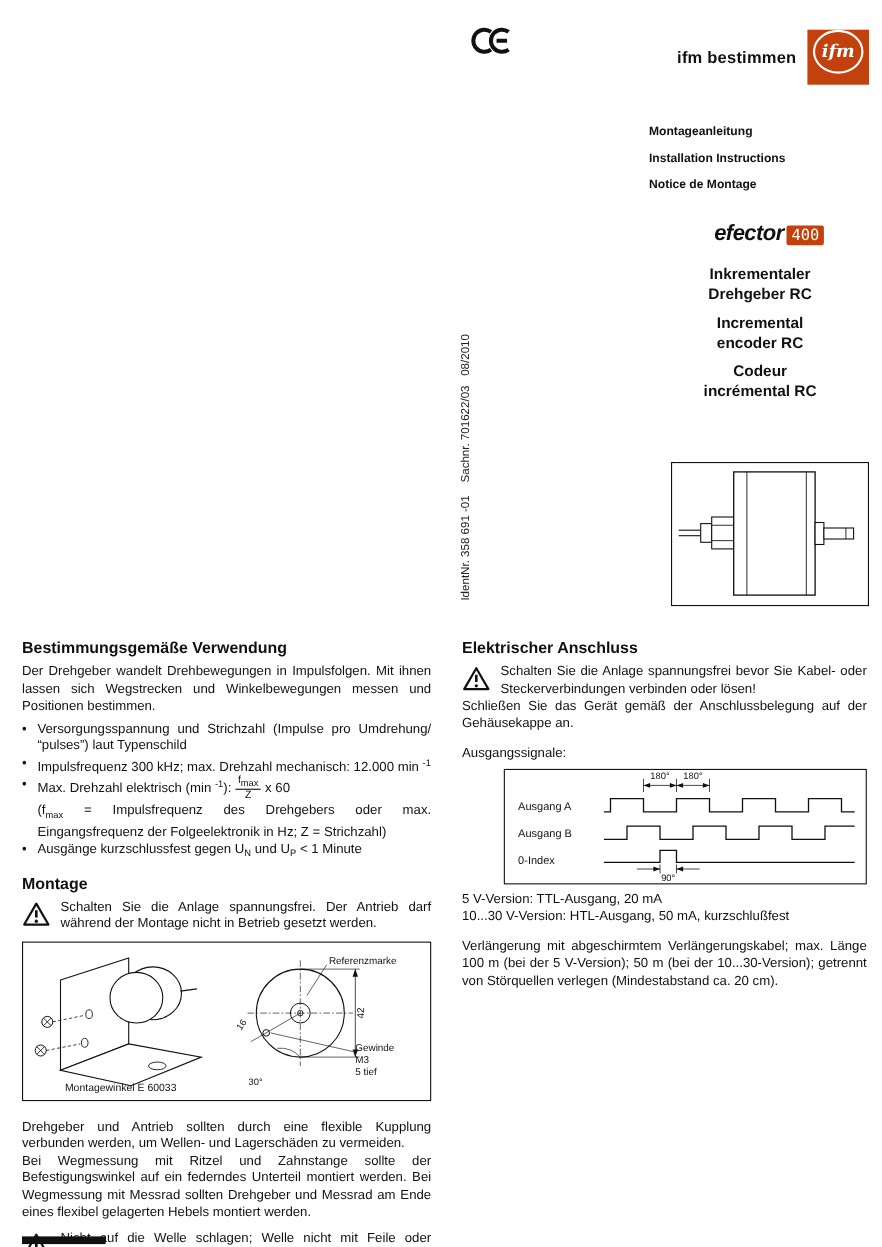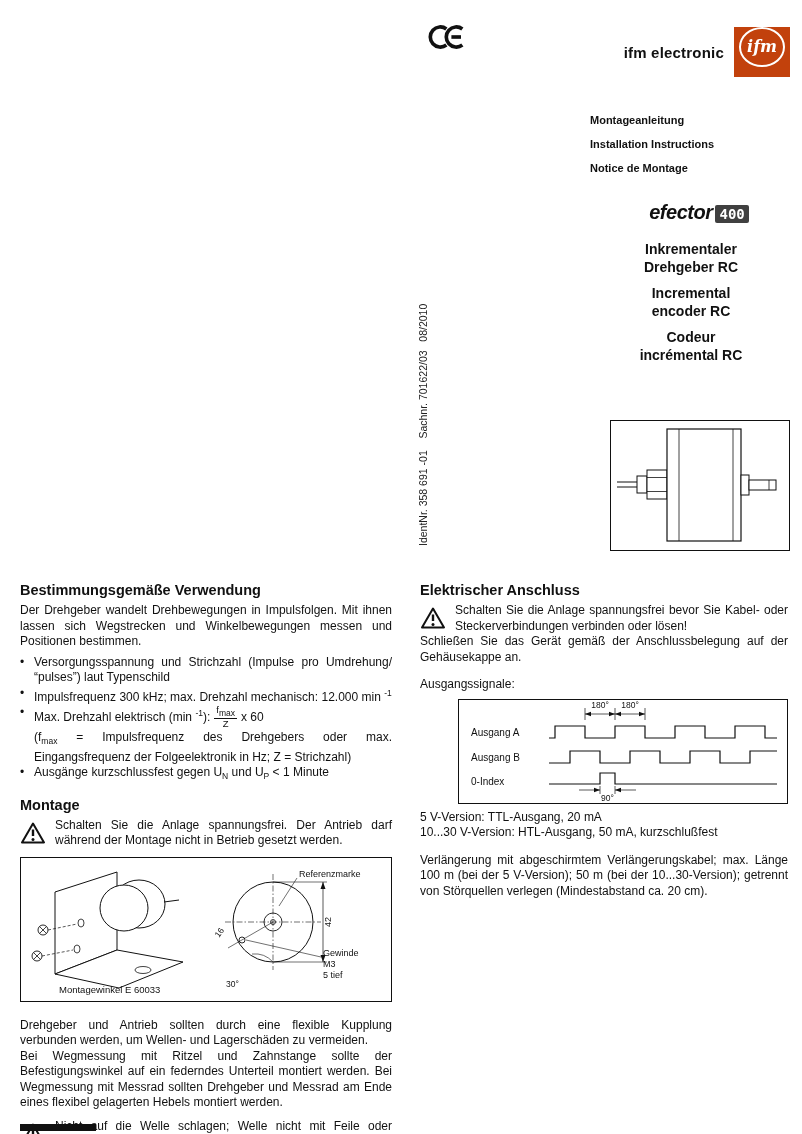--- a/index.html
+++ b/index.html
@@ -13,22 +13,22 @@
   .brand { position:absolute; right:12px; top:27px; display:flex; align-items:center; gap:10px; }
   .brand-text { font-size:15px; font-weight:bold; letter-spacing:0.2px; }
   .ifm-logo { width:56px; height:50px; background:#c2410c; display:flex; justify-content:center; }
   .ifm-circle { width:46px; height:40px; border:2.5px solid #fff; border-radius:50%; display:flex; align-items:center; justify-content:center; }
   .ifm-txt { color:#fff; font-style:italic; font-weight:bold; font-size:16px; font-family:"DejaVu Serif", serif; transform:translateY(-1px); }
   
   .titles { position:absolute; left:590px; top:108px; width:202px; 
             font-size:11px; font-weight:bold; line-height:24px; }
   .efector { position:absolute; left:590px; top:201px; width:202px; text-align:center; }
   .ef-name { font-size:20px; font-weight:bold; font-style:italic; letter-spacing:-0.5px;margin-left:16px; }
-  .ef-series { font-size:14px; font-weight:bold; font-family:"DejaVu Sans Mono", monospace;
-               background:#404040; color:#fff; padding:1px 4px; margin-left:3px; border-radius:2px; }
+  .ef-series { font-size:14px; font-weight:normal; font-family:"DejaVu Sans Mono", monospace;
+               background:#c2410c; color:#fff; padding:1px 4px; margin-left:3px; border-radius:2px; }
   .products { position:absolute; left:590px; top:240px; width:202px; text-align:center;
               font-size:14px; font-weight:bold; line-height:18px; }
   .prod-group { margin-bottom:8px; }
   .sidenote { position:absolute; left:417px; top:546px; transform:rotate(-90deg);
               transform-origin:0 0; font-size:10.5px; color:#222; white-space:pre; }
   .product-image { position:absolute; left:610px; top:420px; width:180px; height:131px; border:1px solid #111; }
   
   .col { position:absolute; top:582px; }
   .col-left { left:20px; width:372px; }
   .col-right { left:420px; width:368px; }
@@ -61,21 +61,21 @@
 
   <div class="ce-mark">
     <svg width="42" height="30" viewBox="0 0 46 30">
       <path d="M 24.5 6.2 A 11 11 0 1 0 24.5 23.8" fill="none" stroke="#111" stroke-width="4"></path>
       <path d="M 42 6.2 A 11 11 0 1 0 42 23.8" fill="none" stroke="#111" stroke-width="4"></path>
       <line x1="30" y1="15" x2="40.5" y2="15" stroke="#111" stroke-width="4"></line>
     </svg>
   </div>
 
   <div class="brand">
-    <span class="brand-text">ifm electronic</span>
+    <span class="brand-text">ifm bestimmen</span>
     <div class="ifm-logo">
       <div class="ifm-circle">
         <span class="ifm-txt">ifm</span>
       </div>
     </div>
   </div>
 
   <div class="titles">
     <div>Montageanleitung</div>
     <div>Installation Instructions</div>

